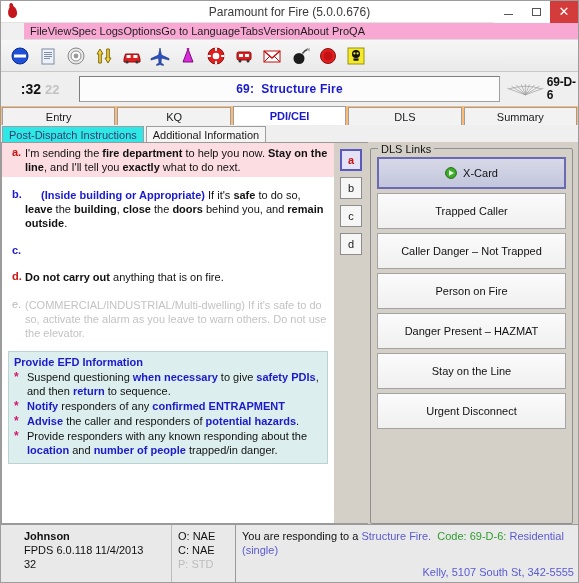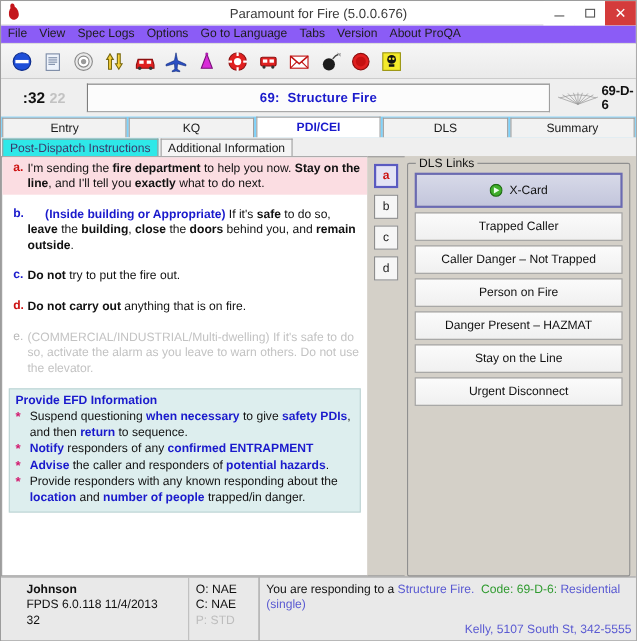--- a/index.html
+++ b/index.html
@@ -35,22 +35,23 @@
   }
   .win-btns { margin-left:auto; display:flex; height:22px; }
   .win-btn { width:28px; height:22px; display:flex; align-items:center; justify-content:center;
              font-size:11px; color:#444; background:#ffffff; }
   .win-btn.close { background:#d43b3b; color:#fff; font-size:13px; }
   .min-glyph{width:9px;height:1px;background:#555;display:block;margin-top:5px;}
   .max-glyph{width:9px;height:8px;border:1px solid #555;display:block;}
   
   .menubar {
     height:17px; min-height:17px; display:flex; align-items:center;
-    background:#8b5cf6; padding-left:6px; gap:11px;
+    background:#f9a8d4; padding-left:6px; 
     border-bottom:1px solid #dcdcdc;
+    margin-left:23px;
   }
   .menu-item { font-size:11px; color:#1d1d1d; cursor:default; white-space:nowrap; }
   
   .toolbar {
     height:32px; min-height:32px;
     background:linear-gradient(#f6f6f6,#eaeaea);
     display:flex; align-items:center; padding-left:5px; gap:1px;
     border-bottom:1px solid #c8c8c8;
   }
   .tb-btn {
@@ -70,21 +71,21 @@
     border:1px solid #a0a0a0; border-top-color:#7d7d7d; border-left-color:#7d7d7d;
     display:flex; align-items:center; justify-content:center;
     font-size:12px; font-weight:bold; color:#1a1acc; letter-spacing:.2px;
   }
   .determ { width:72px; height:32px; display:flex; flex-direction:row; align-items:center; justify-content:flex-end; }
   .fan { width:52px; height:13px; }
   .determ-label { font-size:12px; font-weight:bold; color:#111; letter-spacing:-.2px; line-height:13px;}
   
   .tabs {
     height:19px; min-height:19px; display:flex; padding:0 1px; gap:2px;
-    background:#7dd3fc; align-items:flex-end;
+    background:#fdba74; align-items:flex-end;
   }
   .tab {
     flex:1; height:18px; display:flex; align-items:center; justify-content:center;
     background:#f2f2f2; border:1px solid #9e9e9e; border-bottom:none;
     font-size:11px; color:#1a1a1a;
   }
   .tab.active { background:#ffffff; font-weight:bold; color:#1a1acc; height:19px; }
   
   .subtabs { height:17px; min-height:17px; display:flex; gap:2px; padding-left:1px; background:#efefef; align-items:flex-end;}
   .subtab {
@@ -135,21 +136,21 @@
   .rightpane { flex:1; background:#d4d0c8; padding:6px 5px 0 2px; }
   .group {
     border:1px solid #8f8f8f; border-radius:2px; padding:8px 6px 6px 6px;
     position:relative; height:100%;
   }
   .group-title {
     position:absolute; top:-6px; left:7px; background:#d4d0c8;
     padding:0 3px; font-size:11px; color:#111;
   }
   .dls-btn {
-    height:26px; width:100%; margin-bottom:4px;
+    height:36px; width:100%; margin-bottom:4px;
     background:linear-gradient(#fbfbfb,#f0f0f0);
     border:1px solid #a4a4a4;
     display:flex; align-items:center; justify-content:center;
     font-size:11px; color:#111;
   }
   .dls-btn.primary {
     background:linear-gradient(#d7d9e8,#c3c6dc);
     border:2px solid #6a6ab2; font-weight:normal;
     height:32px;
   }
@@ -353,21 +354,20 @@
             <div class="inst-text"><span>I'm sending the </span><b>fire department</b><span> to help you now.  </span><b>Stay on the line</b><span>, and I'll tell you </span><b>exactly</b><span> what to do next.</span></div>
           </div>
           <div class="spacer"></div>
           <div class="inst-row b">
             <div class="inst-letter">b.</div>
             <div class="inst-text"><b class="blue">(Inside building or Appropriate)</b><span> If it's </span><b>safe</b><span> to do so, </span><b>leave</b><span> the </span><b>building</b><span>, </span><b>close</b><span> the </span><b>doors</b><span> behind you, and </span><b>remain outside</b><span>.</span></div>
           </div>
           <div class="spacer"></div>
           <div class="inst-row c">
             <div class="inst-letter">c.</div>
-            <div class="inst-text"><b>Do not</b><span> try to put the fire out.</span></div>
           </div>
           <div class="spacer"></div>
           <div class="inst-row">
             <div class="inst-letter">d.</div>
             <div class="inst-text"><b>Do not carry out</b><span> anything that is on fire.</span></div>
           </div>
           <div class="spacer"></div>
           <div class="inst-row e">
             <div class="inst-letter">e.</div>
             <div class="inst-text"><span>(COMMERCIAL/INDUSTRIAL/Multi-dwelling) If it's safe to do so, activate the alarm as you leave to warn others.  Do not use the elevator.</span></div>

